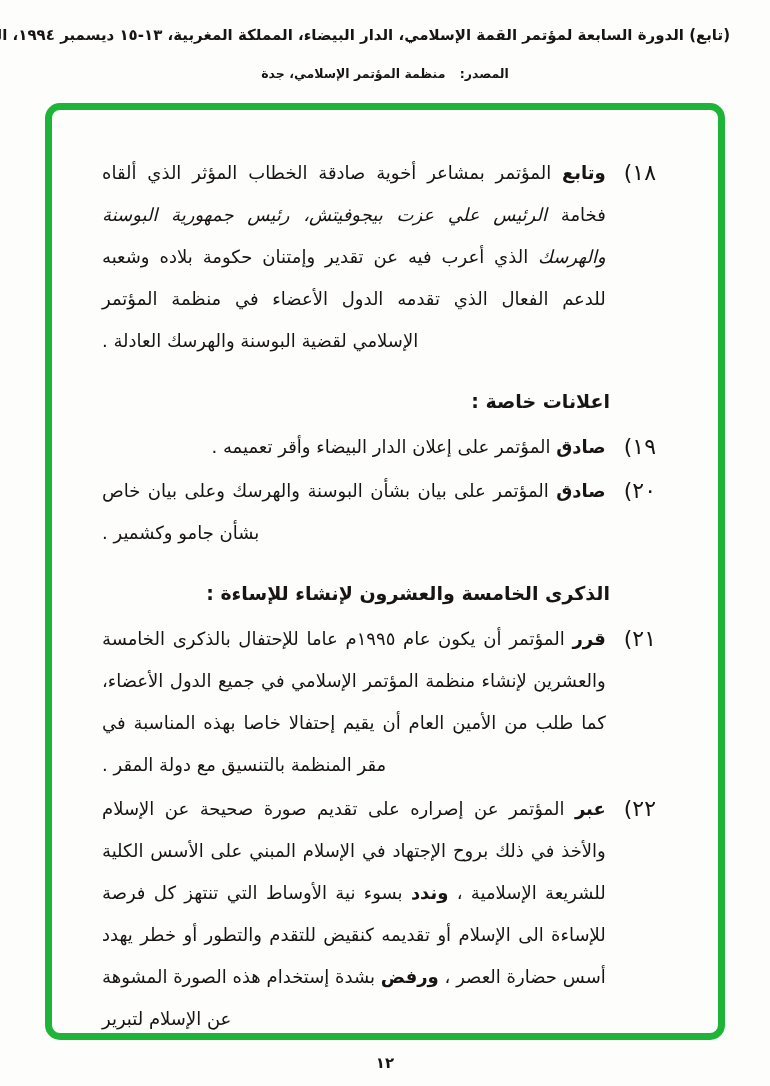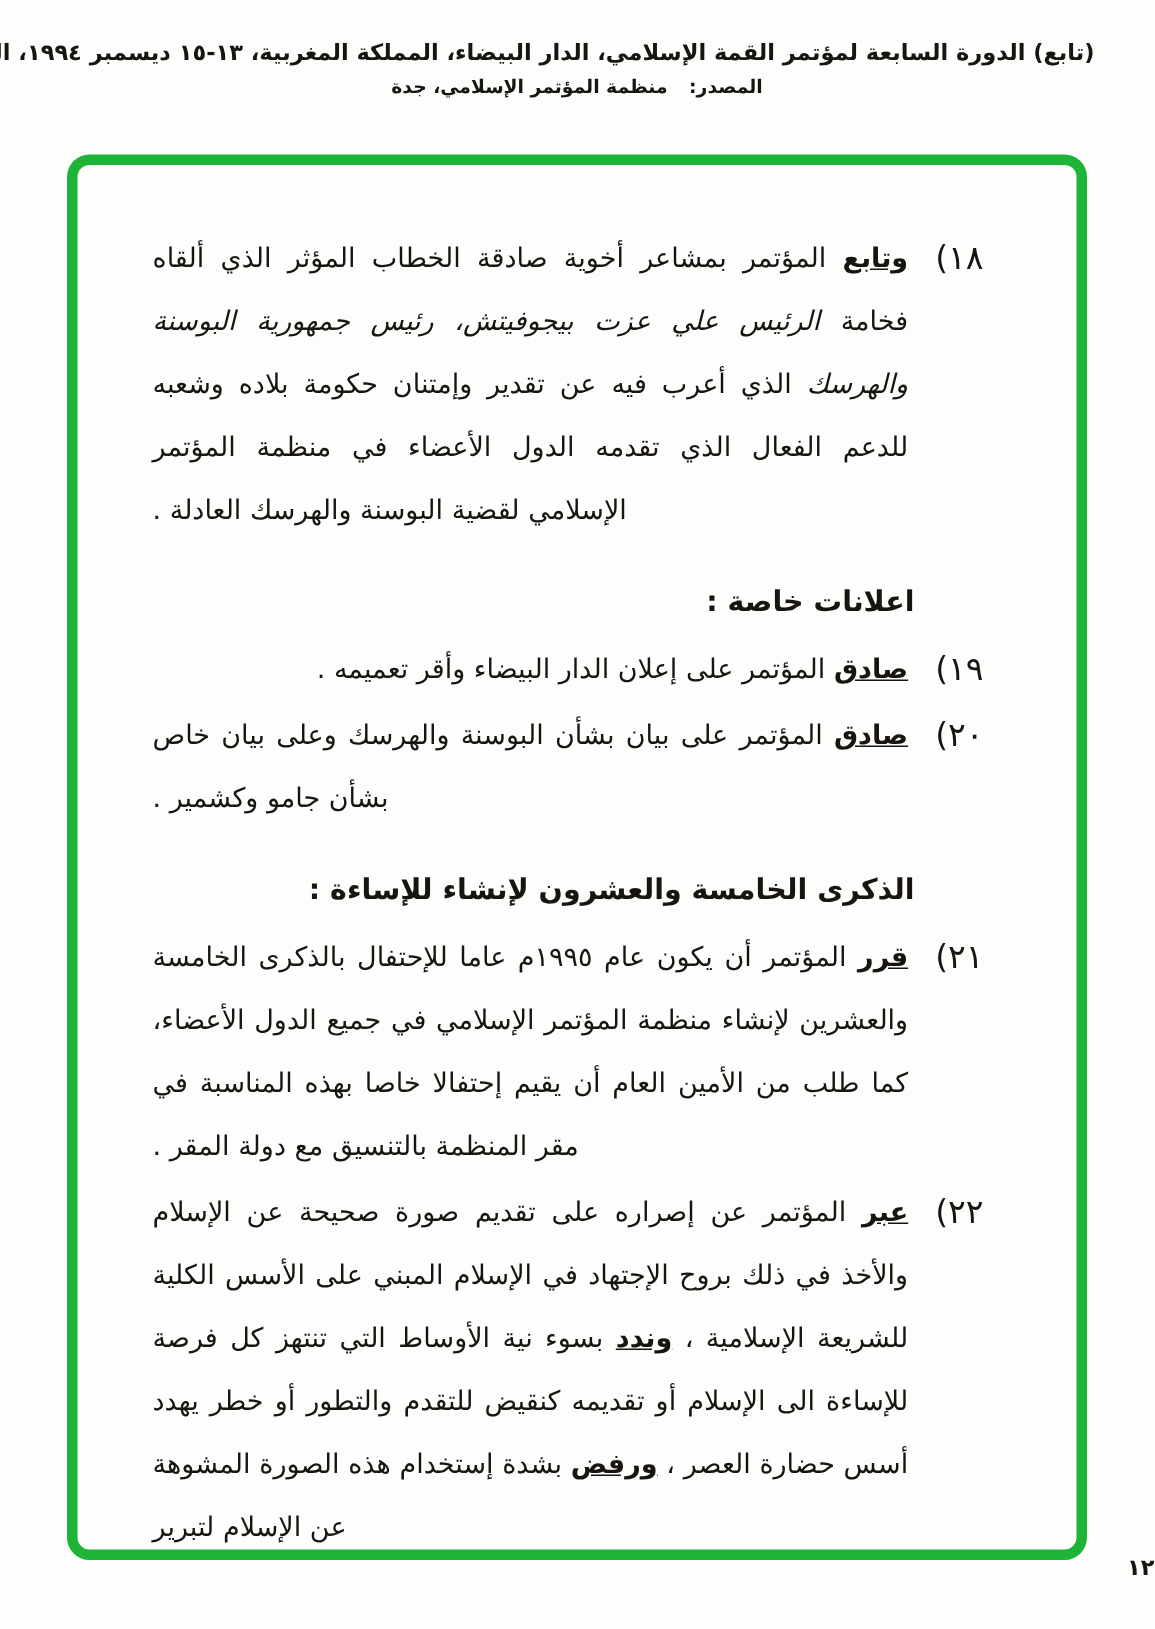--- a/index.html
+++ b/index.html
@@ -20,21 +20,21 @@
   }
   .header {
     position:absolute; top:24px; left:40px; right:40px;
     text-align:center;
   }
   .header-line1 {
     font-size:15px; font-weight:bold; line-height:22px;
     white-space:nowrap;
   }
   .header-line2 {
-    font-size:12.5px; font-weight:bold; margin-top:4px;
+    font-size:12.5px; font-weight:bold; margin-top:20px;
   }
   .header-line2 .src-label { margin-left:10px; }
   .frame {
     position:absolute; top:103px; left:45px;
     width:680px; height:937px;
     border:7px solid var(--green);
     border-radius:15px;
     padding:42px 62px 10px 50px;
     overflow:hidden;
     background:transparent;
@@ -49,30 +49,30 @@
     font-size:22px; line-height:42px;
     white-space:nowrap;
   }
   .para {
     flex:1; margin:0;
     font-size:18px; line-height:42px;
     text-align:justify;
     text-align-last:left;
   }
   .para.align-right { text-align:left; text-align-last:right; }
-  .para strong { font-weight:bold;text-decoration:underline; }
+  .para strong { font-weight:bold; }
   .para em { font-style:italic; }
   .heading {
     font-size:19px; font-weight:bold; line-height:30px;
     padding-right:46px;
     margin:24px 0 10px 0;
   }
   .pagenum {
-    position:absolute; bottom:32px; left:0; right:0;
-    text-align:right;
+    position:absolute; bottom:14px; left:0; right:0;
+    text-align:center;
     font-size:15px; font-weight:bold;
   }
 </style>
 </head>
 <body>
 
 <div class="page">
 
   <div class="header">
     <div class="header-line1">(تابع) الدورة السابعة لمؤتمر القمة الإسلامي، الدار البيضاء، المملكة المغربية، ١٣-١٥ ديسمبر ١٩٩٤، البيان الختامي</div>

